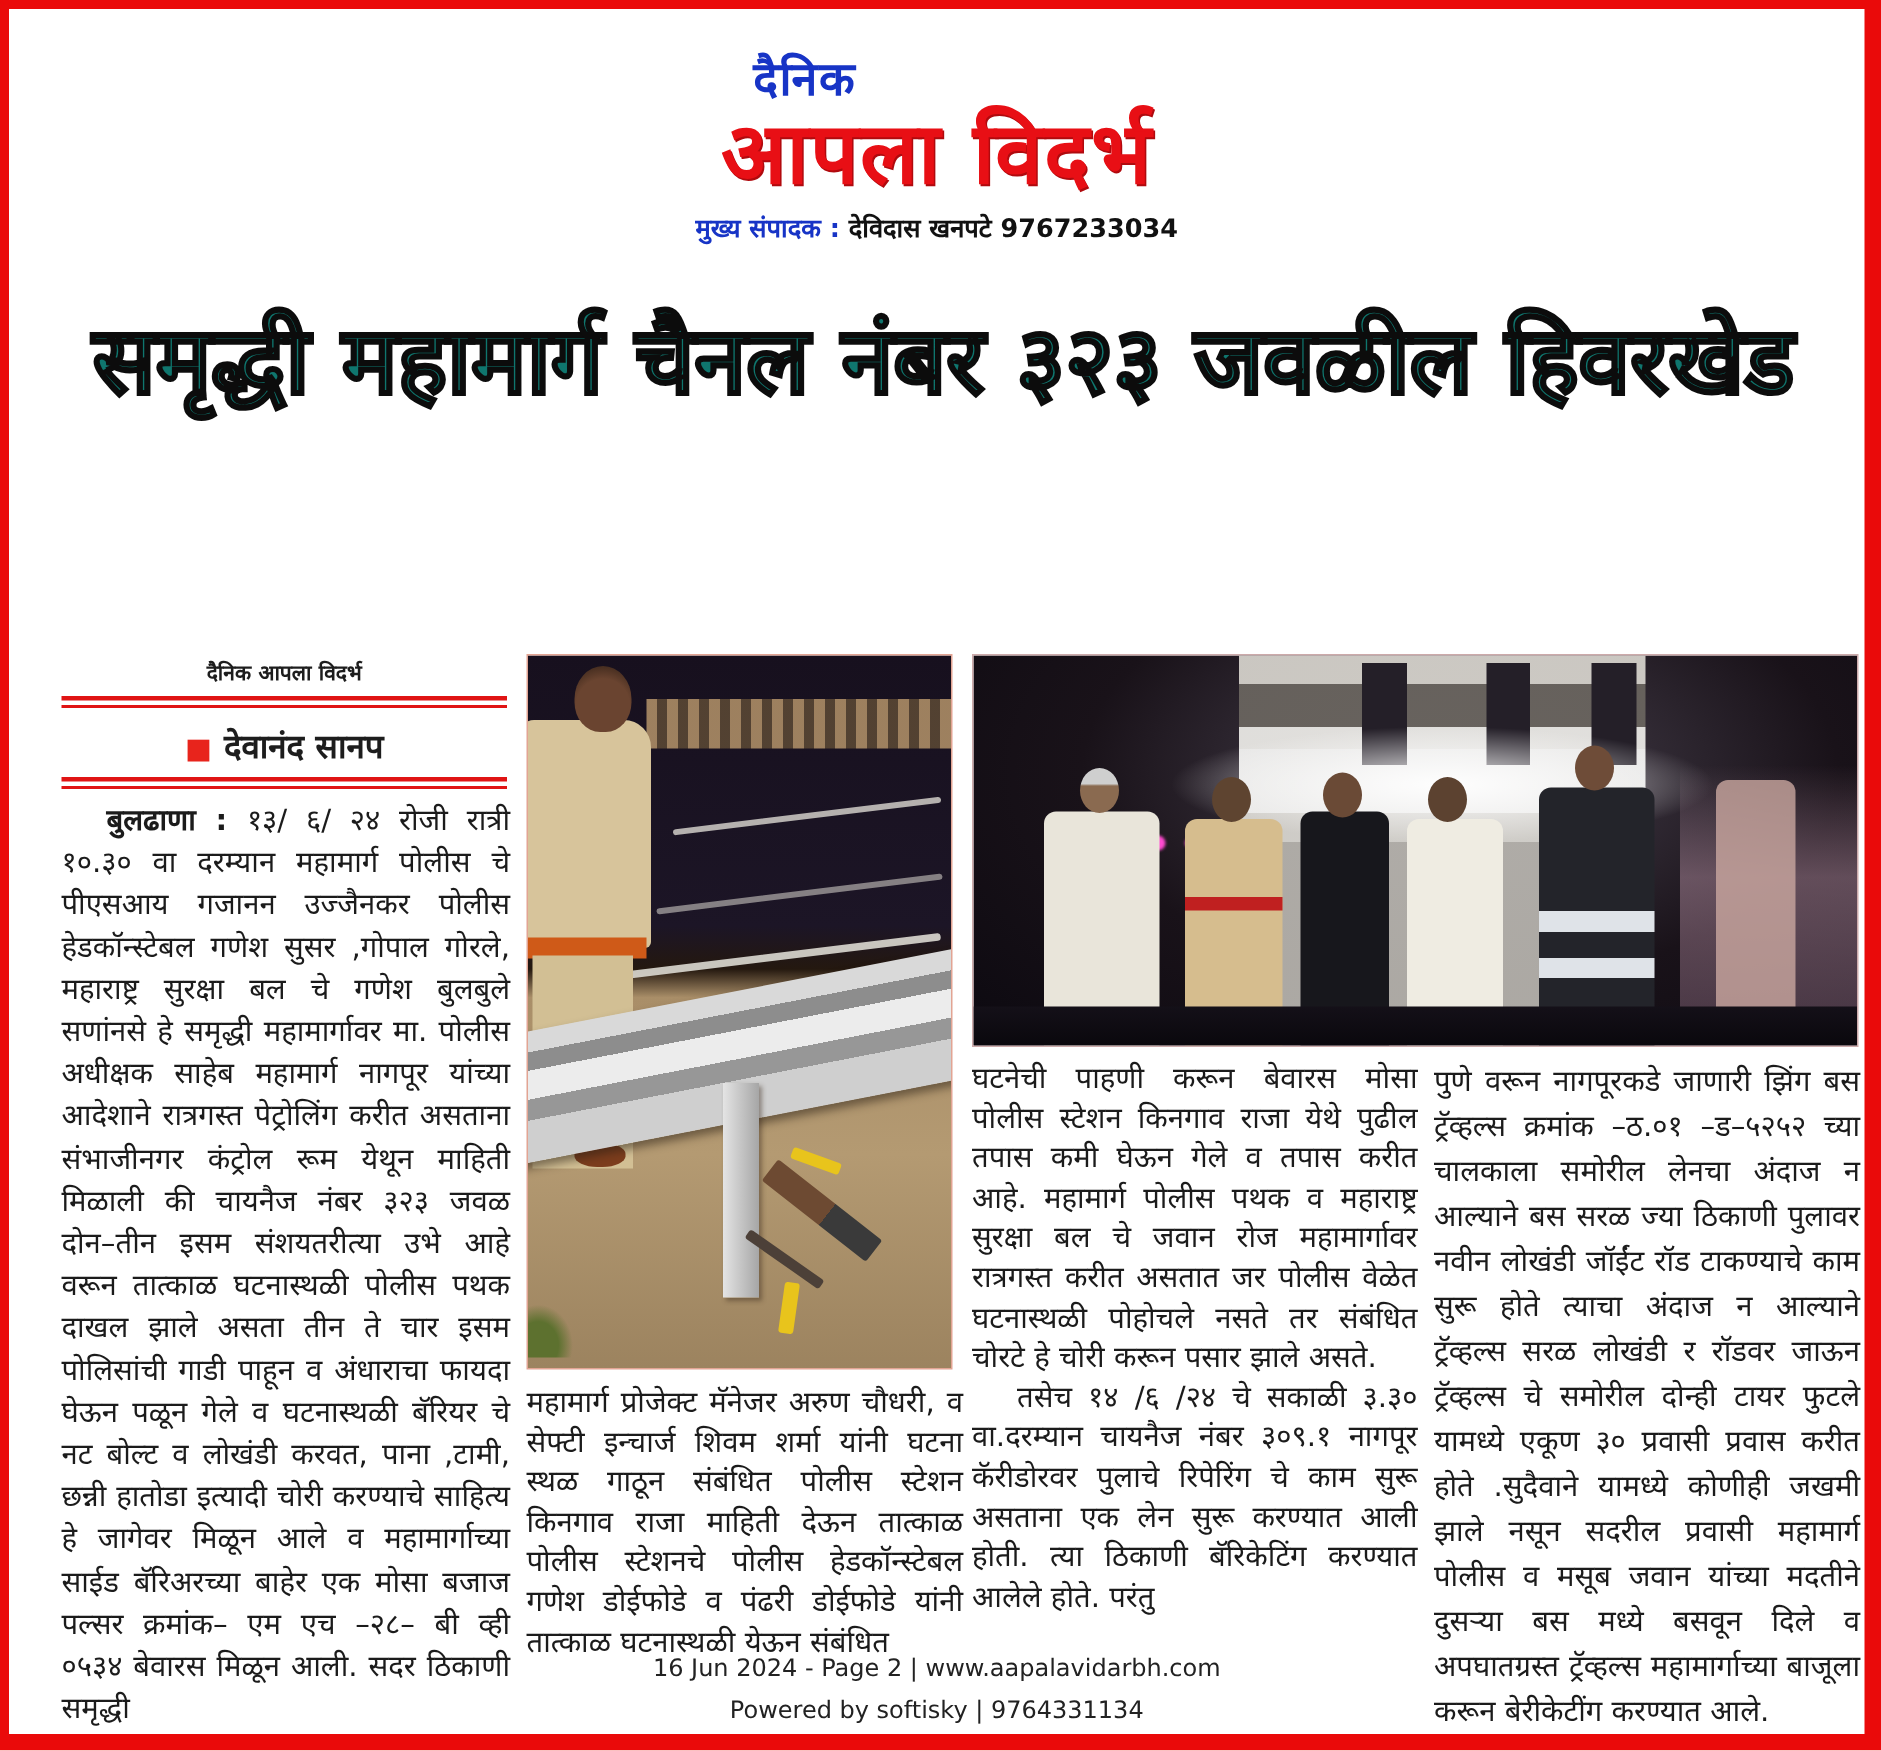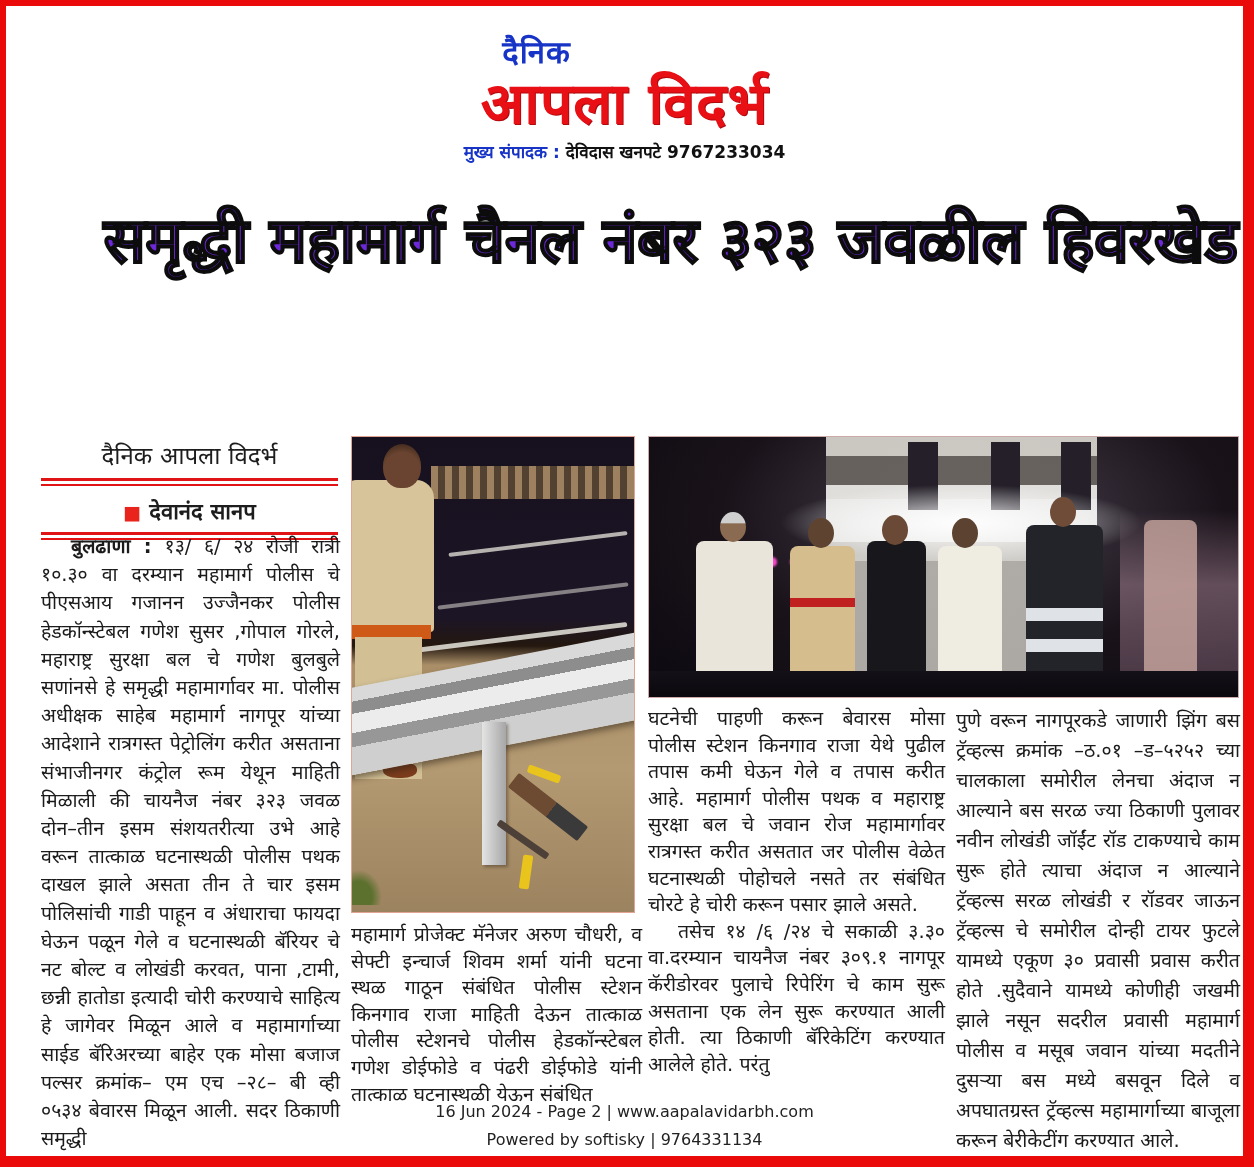--- a/index.html
+++ b/index.html
@@ -23,28 +23,28 @@
   .masthead .main-title {
     font-size:57px; font-weight:bold; color:#e80f15;
     line-height:62px; letter-spacing:1px;
     text-shadow:1px 1px 0 #b00a0e;
   }
   .masthead .editor-line { margin-top:6px; font-size:17px; font-weight:bold; color:#111; }
   .masthead .editor-line .lbl { color:#1734c6;text-align:center; }
   
   .headline {
     position:absolute; top:180px; left:14px; width:1218px;
-    text-align:right; color:#6d28d9;
+    text-align:center; color:#0f766e;
     font-size:62px; font-weight:800; line-height:110px;
     -webkit-text-stroke:2.2px #0c0c0c;
     letter-spacing:0px; white-space:nowrap;
   }
   
   .byline { position:absolute; left:35px; top:432px; width:297px; text-align:center; color:#1d1d1d; }
-  .byline .paper { font-size:24px; font-weight:normal; }
+  .byline .paper { font-size:14px; font-weight:bold; }
   .redrule { margin-top:7px; height:8px; border-top:3px solid #e01414; border-bottom:2px solid #e01414; }
   .byline .reporter { margin-top:9px; font-size:22px; font-weight:bold; }
   .byline .sq { color:#e8241c; font-size:19px; margin-right:8px; }
   
   .bodytext {
     position:absolute; text-align:justify; color:#1b1b1b;
     font-size:19.5px; line-height:28.2px;
   }
   .bodytext p { text-indent:30px; }
   .bodytext p + p { margin-top:0; }

